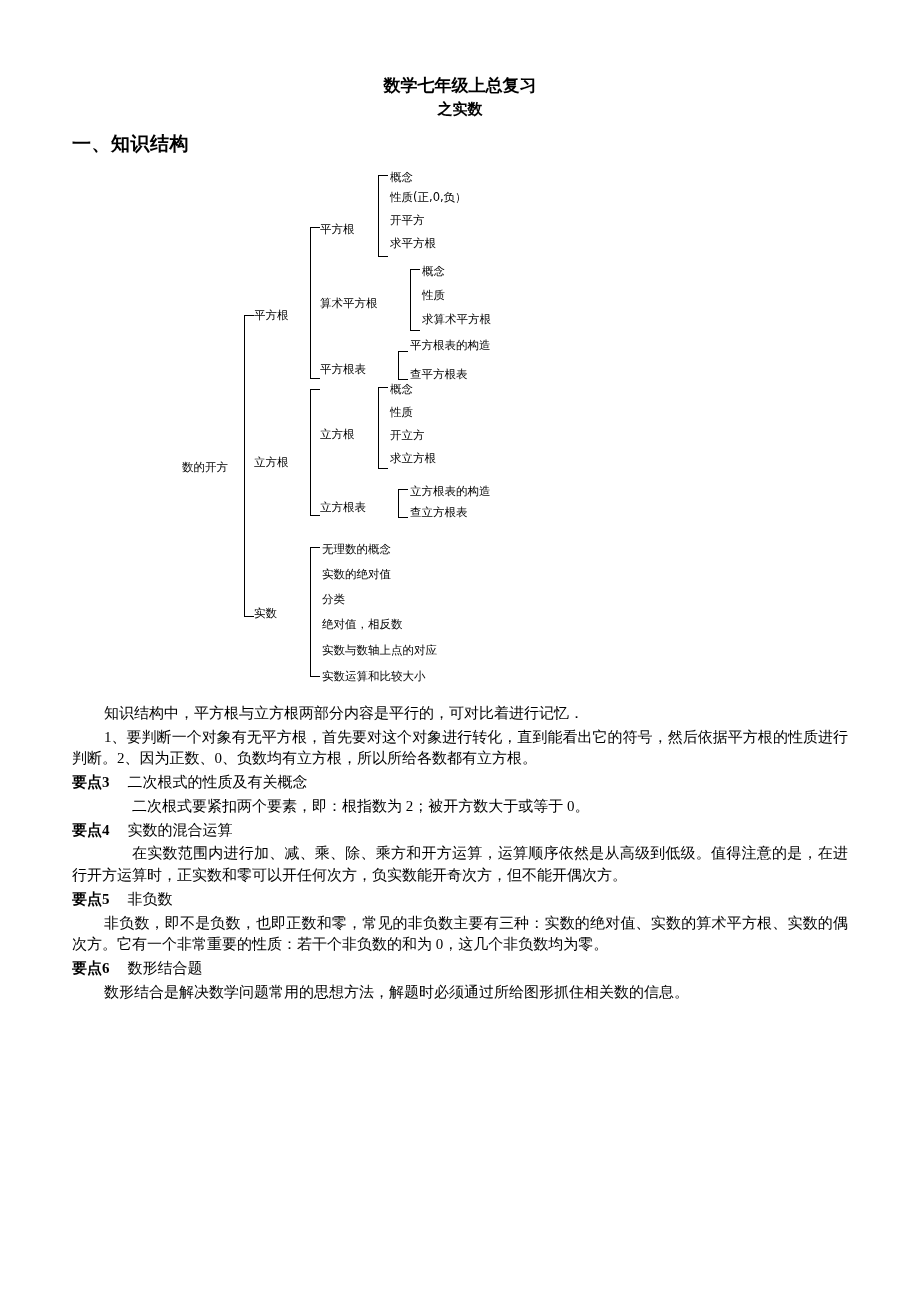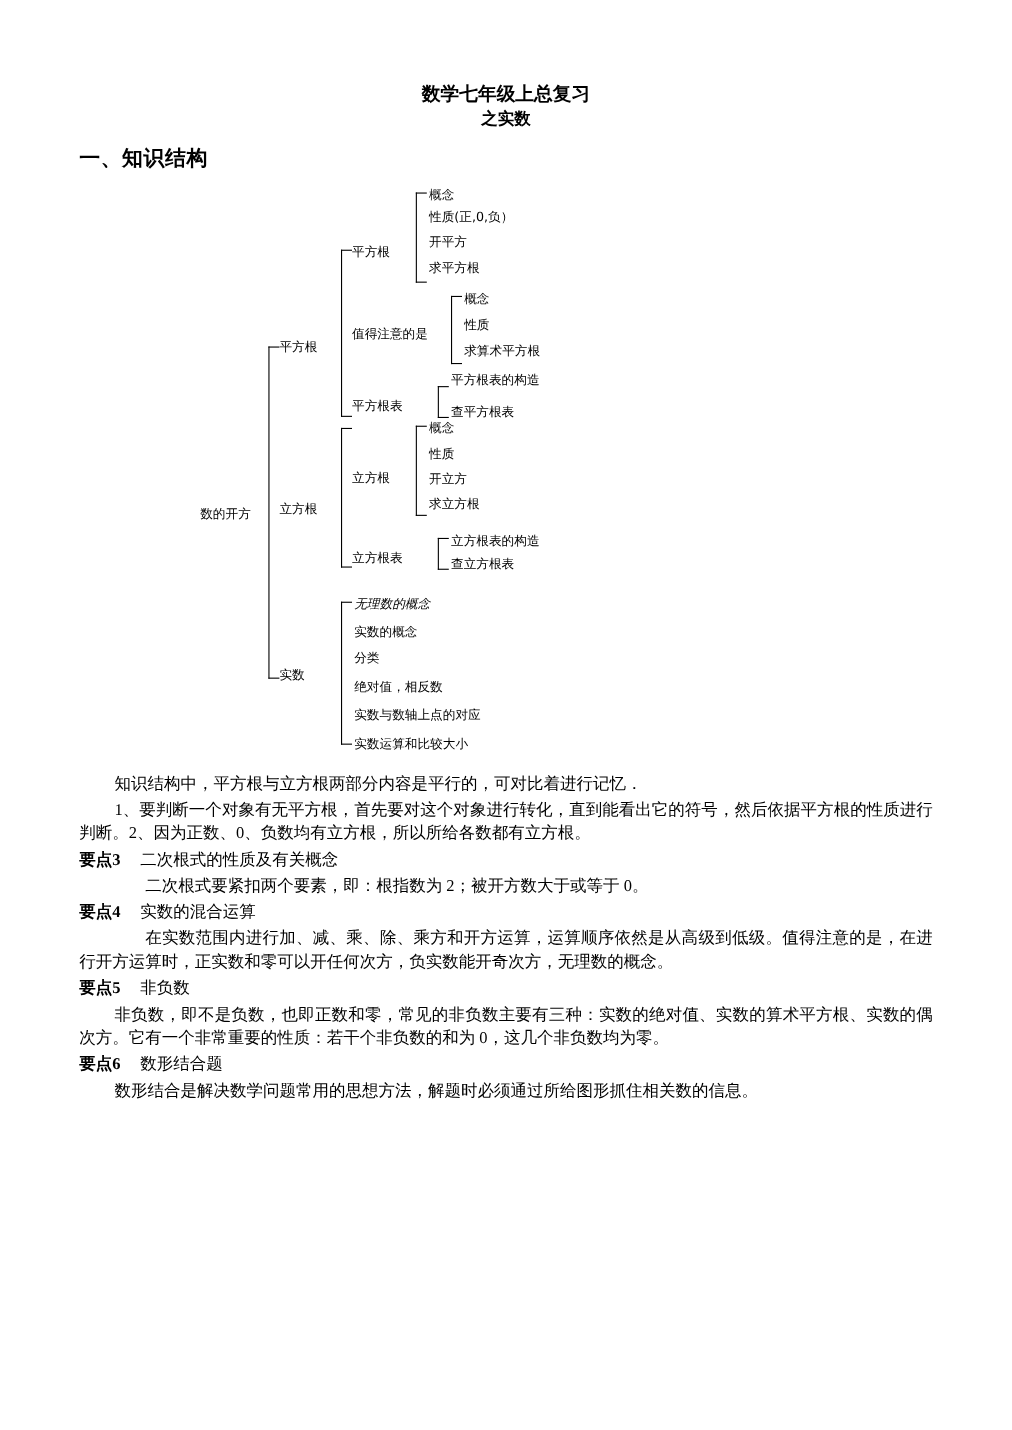--- a/index.html
+++ b/index.html
@@ -116,21 +116,21 @@
       <div class="node" style="left:72px; top:142px;">平方根</div>
       <div class="brace" style="left:128px; top:60px; height:150px;"></div>
 
       <div class="node" style="left:138px; top:56px;">平方根</div>
       <div class="brace" style="left:196px; top:8px; height:80px;"></div>
       <div class="node" style="left:208px; top:4px;">概念</div>
       <div class="node" style="left:208px; top:24px;">性质(正,0,负）</div>
       <div class="node" style="left:208px; top:47px;">开平方</div>
       <div class="node" style="left:208px; top:70px;">求平方根</div>
 
-      <div class="node" style="left:138px; top:130px;">值得注意的是</div>
+      <div class="node" style="left:138px; top:130px;">算术平方根</div>
       <div class="brace" style="left:228px; top:102px; height:60px;"></div>
       <div class="node" style="left:240px; top:98px;">概念</div>
       <div class="node" style="left:240px; top:122px;">性质</div>
       <div class="node" style="left:240px; top:146px;">求算术平方根</div>
 
       <div class="node" style="left:138px; top:196px;">平方根表</div>
       <div class="brace" style="left:216px; top:184px; height:27px;"></div>
       <div class="node" style="left:228px; top:172px;">平方根表的构造</div>
       <div class="node" style="left:228px; top:201px;">查平方根表</div>
 
@@ -144,22 +144,22 @@
       <div class="node" style="left:208px; top:262px;">开立方</div>
       <div class="node" style="left:208px; top:285px;">求立方根</div>
 
       <div class="node" style="left:138px; top:334px;">立方根表</div>
       <div class="brace" style="left:216px; top:322px; height:27px;"></div>
       <div class="node" style="left:228px; top:318px;">立方根表的构造</div>
       <div class="node" style="left:228px; top:339px;">查立方根表</div>
 
       <div class="node" style="left:72px; top:440px;">实数</div>
       <div class="brace" style="left:128px; top:380px; height:128px;"></div>
-      <div class="node" style="left:140px; top:376px;font-style:italic;">无理数的概念</div>
-      <div class="node" style="left:140px; top:401px;">实数的概念</div>
+      <div class="node" style="left:140px; top:376px;">无理数的概念</div>
+      <div class="node" style="left:140px; top:401px;">实数的绝对值</div>
       <div class="node" style="left:140px; top:426px;font-family:Liberation Serif, serif;">分类</div>
       <div class="node" style="left:140px; top:451px;">绝对值，相反数</div>
       <div class="node" style="left:140px; top:477px;">实数与数轴上点的对应</div>
       <div class="node" style="left:140px; top:503px;">实数运算和比较大小</div>
 
     </div>
   </div>
 
   <div class="para indent">知识结构中，平方根与立方根两部分内容是平行的，可对比着进行记忆．</div>
 
@@ -173,21 +173,21 @@
     <div class="point-line">
       <span class="point-label">要点</span><span class="point-num">3</span><span class="point-title">二次根式的性质及有关概念</span>
     </div>
     <div class="para indent2">二次根式要紧扣两个要素，即：根指数为 2；被开方数大于或等于 0。</div>
   </div>
 
   <div>
     <div class="point-line">
       <span class="point-label">要点</span><span class="point-num">4</span><span class="point-title">实数的混合运算</span>
     </div>
-    <div class="para indent2">在实数范围内进行加、减、乘、除、乘方和开方运算，运算顺序依然是从高级到低级。值得注意的是，在进行开方运算时，正实数和零可以开任何次方，负实数能开奇次方，无理数的概念。</div>
+    <div class="para indent2">在实数范围内进行加、减、乘、除、乘方和开方运算，运算顺序依然是从高级到低级。值得注意的是，在进行开方运算时，正实数和零可以开任何次方，负实数能开奇次方，但不能开偶次方。</div>
   </div>
 
   <div>
     <div class="point-line">
       <span class="point-label">要点</span><span class="point-num">5</span><span class="point-title">非负数</span>
     </div>
     <div class="para indent">非负数，即不是负数，也即正数和零，常见的非负数主要有三种：实数的绝对值、实数的算术平方根、实数的偶次方。它有一个非常重要的性质：若干个非负数的和为 0，这几个非负数均为零。</div>
   </div>
 
   <div>

